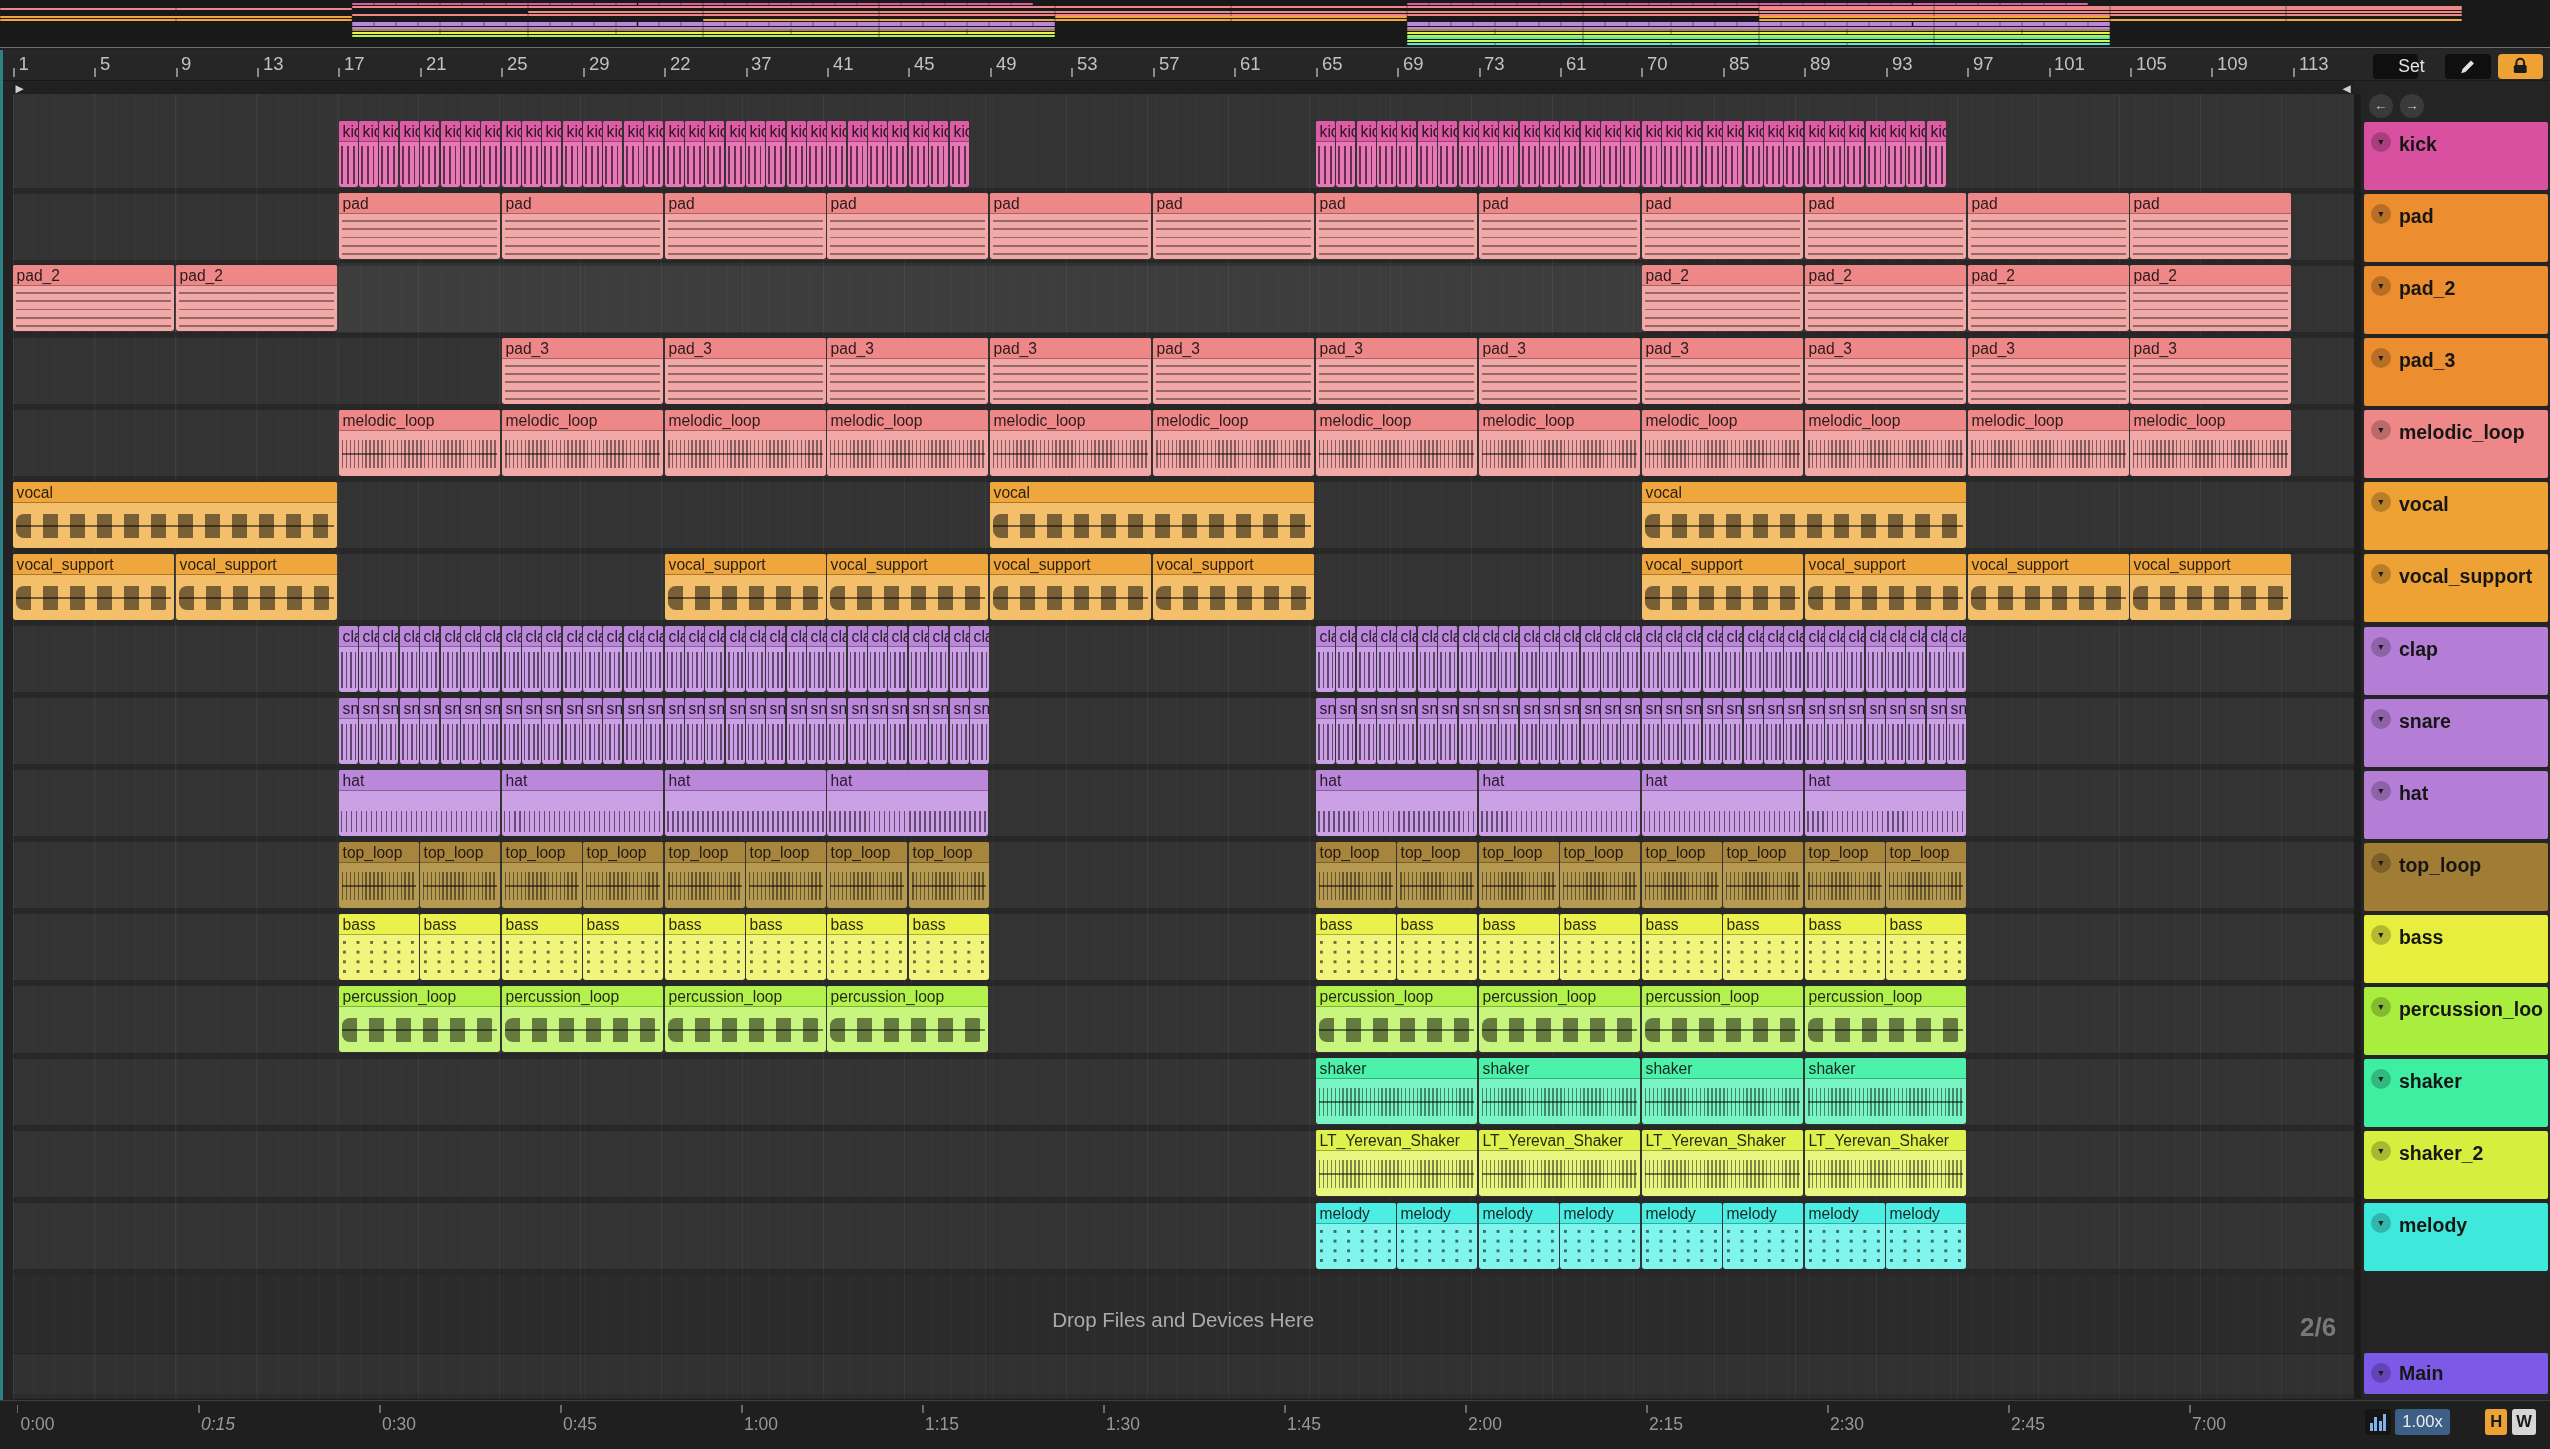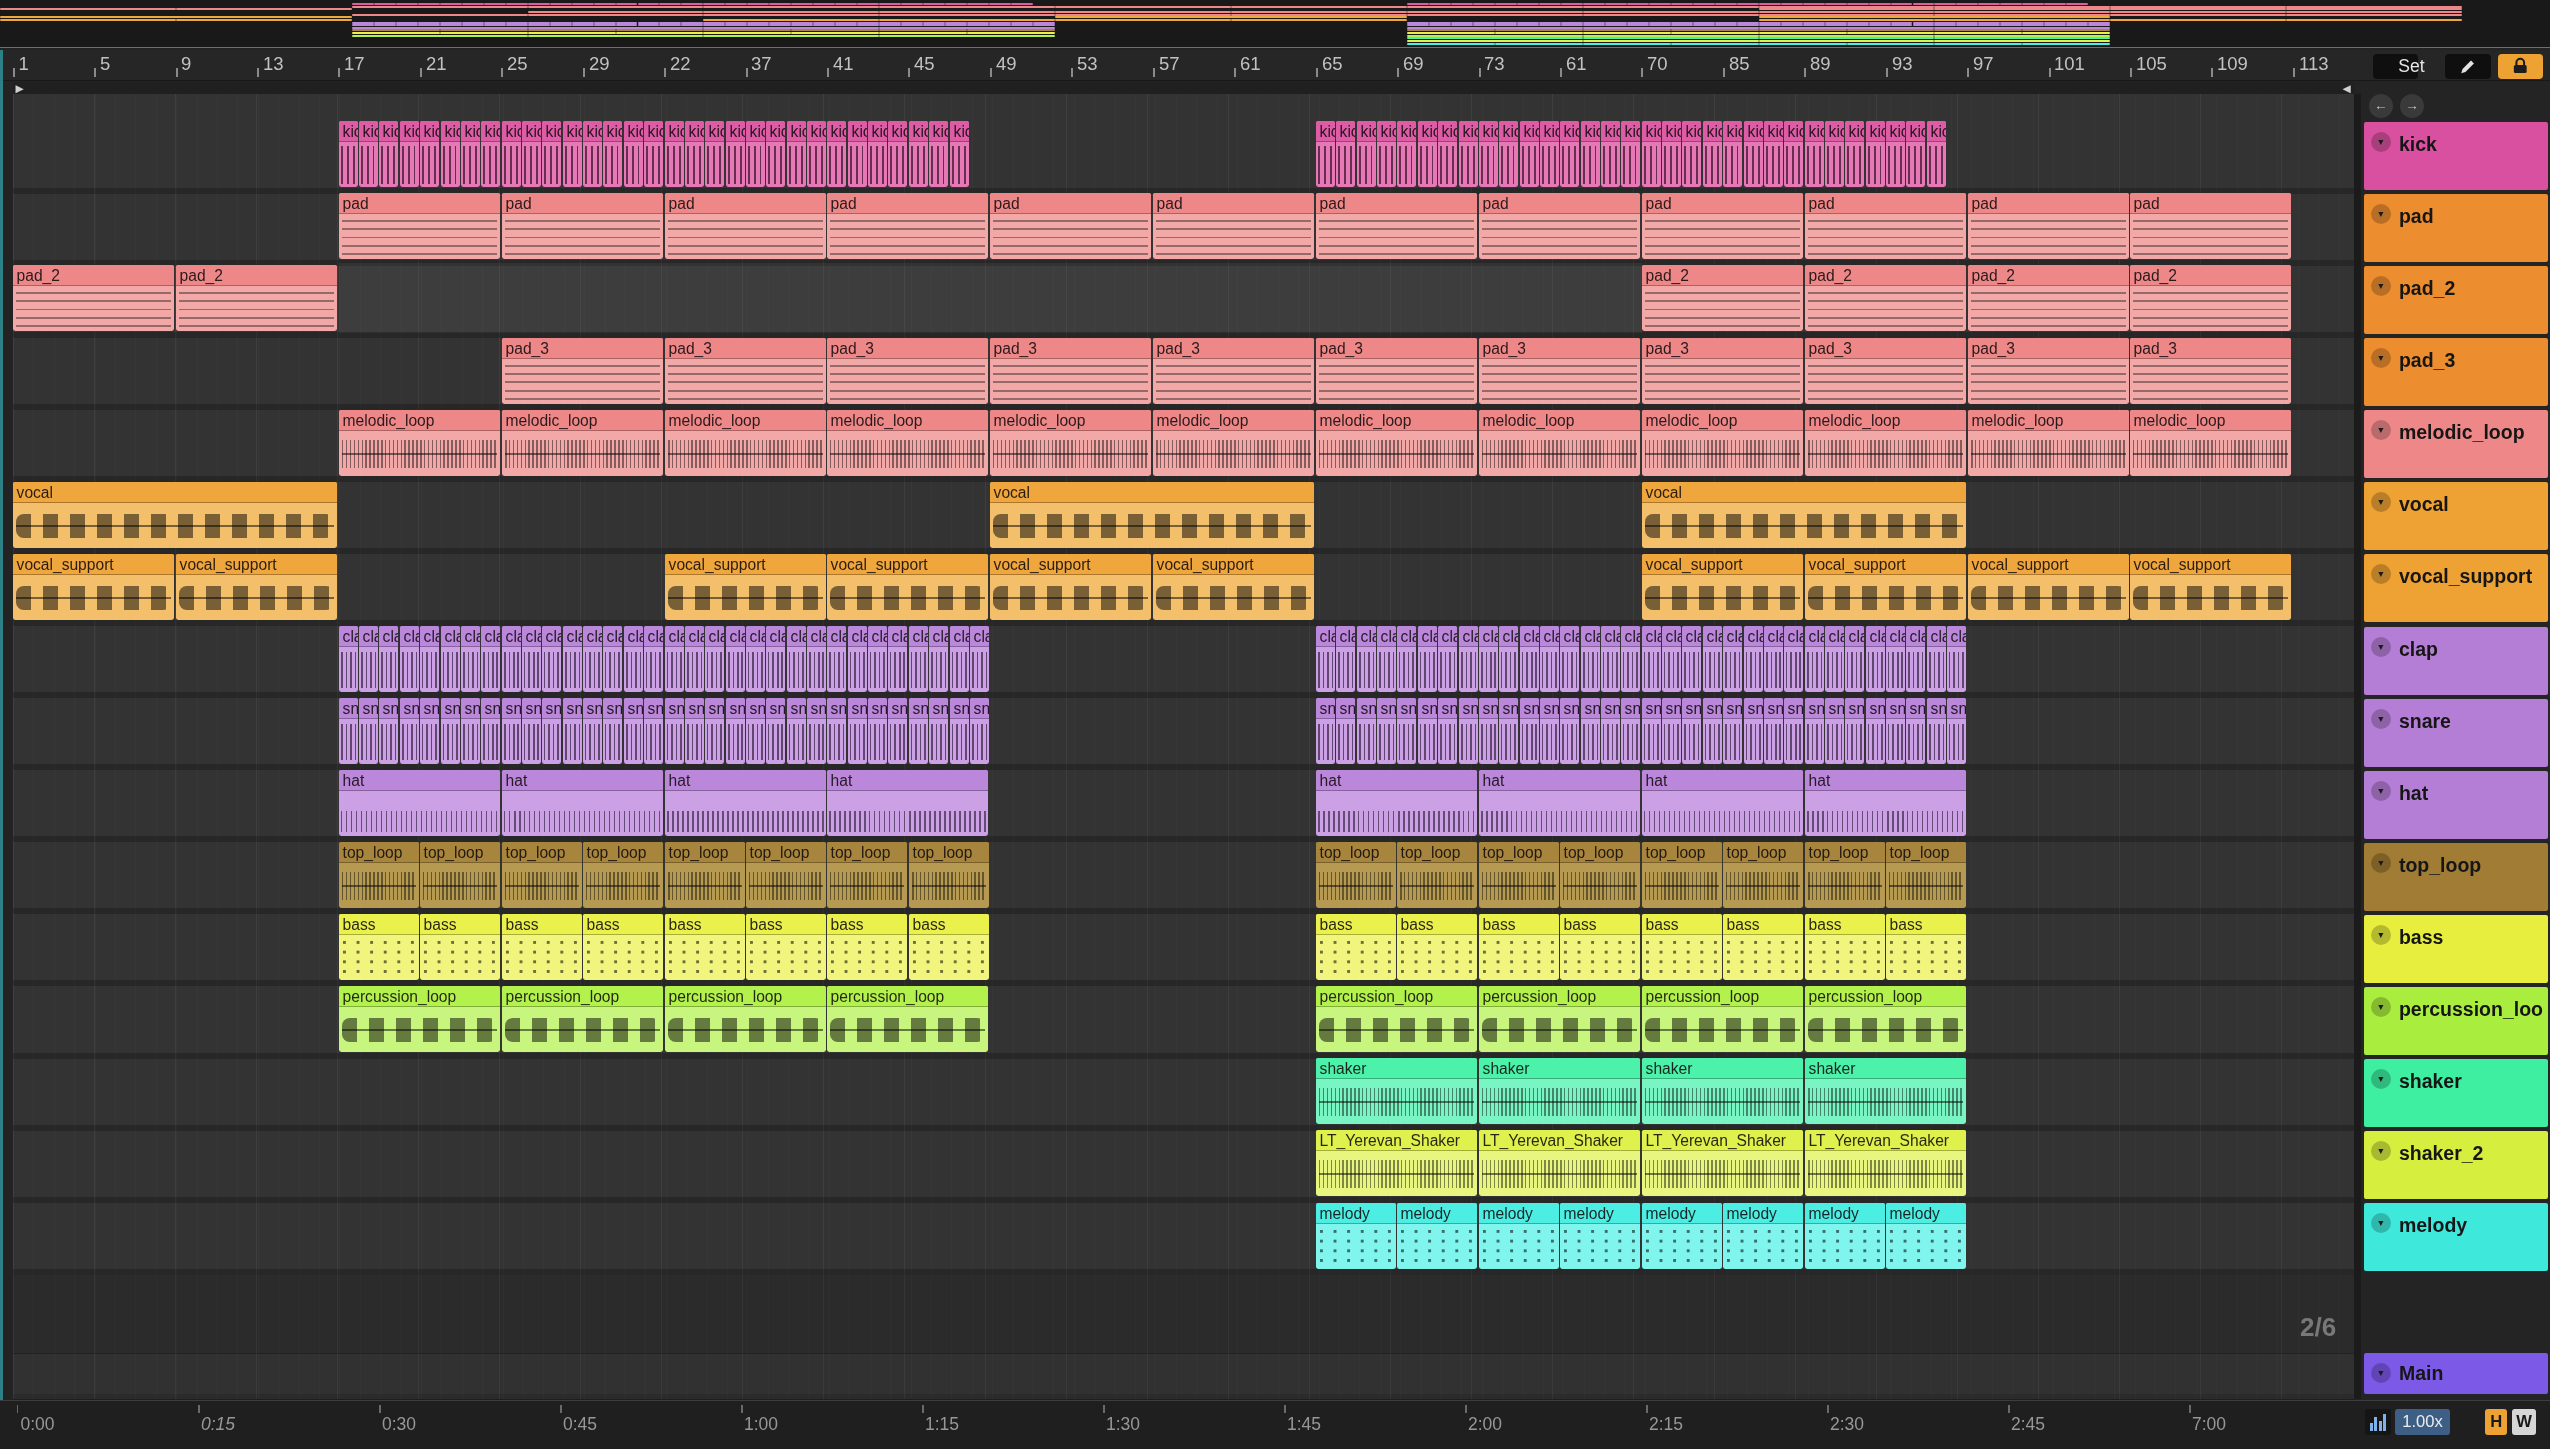--- a/index.html
+++ b/index.html
@@ -480,20 +480,21 @@
   <div class="scrub">
     <span class="s-start">▶</span>
     <span class="s-end">◀</span>
   </div>
 
   <div class="teal-edge"></div>
 
   <div class="grid">
     <div class="below"></div>
     <div class="mainstrip"></div>
+    <div class="drophint">Drop Files and Devices Here</div>
     <div class="timesig">2/6</div>
   <div class="lane" style="top: 27px;">
         <div class="clip pat-drum" style="left: 326px; width: 19px; --c: #de5ba5; --b: #e678b5;">
           <div class="cname">kick</div>
           <div class="wf"></div>
         </div>
         <div class="clip pat-drum" style="left: 346px; width: 19px; --c: #de5ba5; --b: #e678b5;">
           <div class="cname">kick</div>
           <div class="wf"></div>
         </div>

